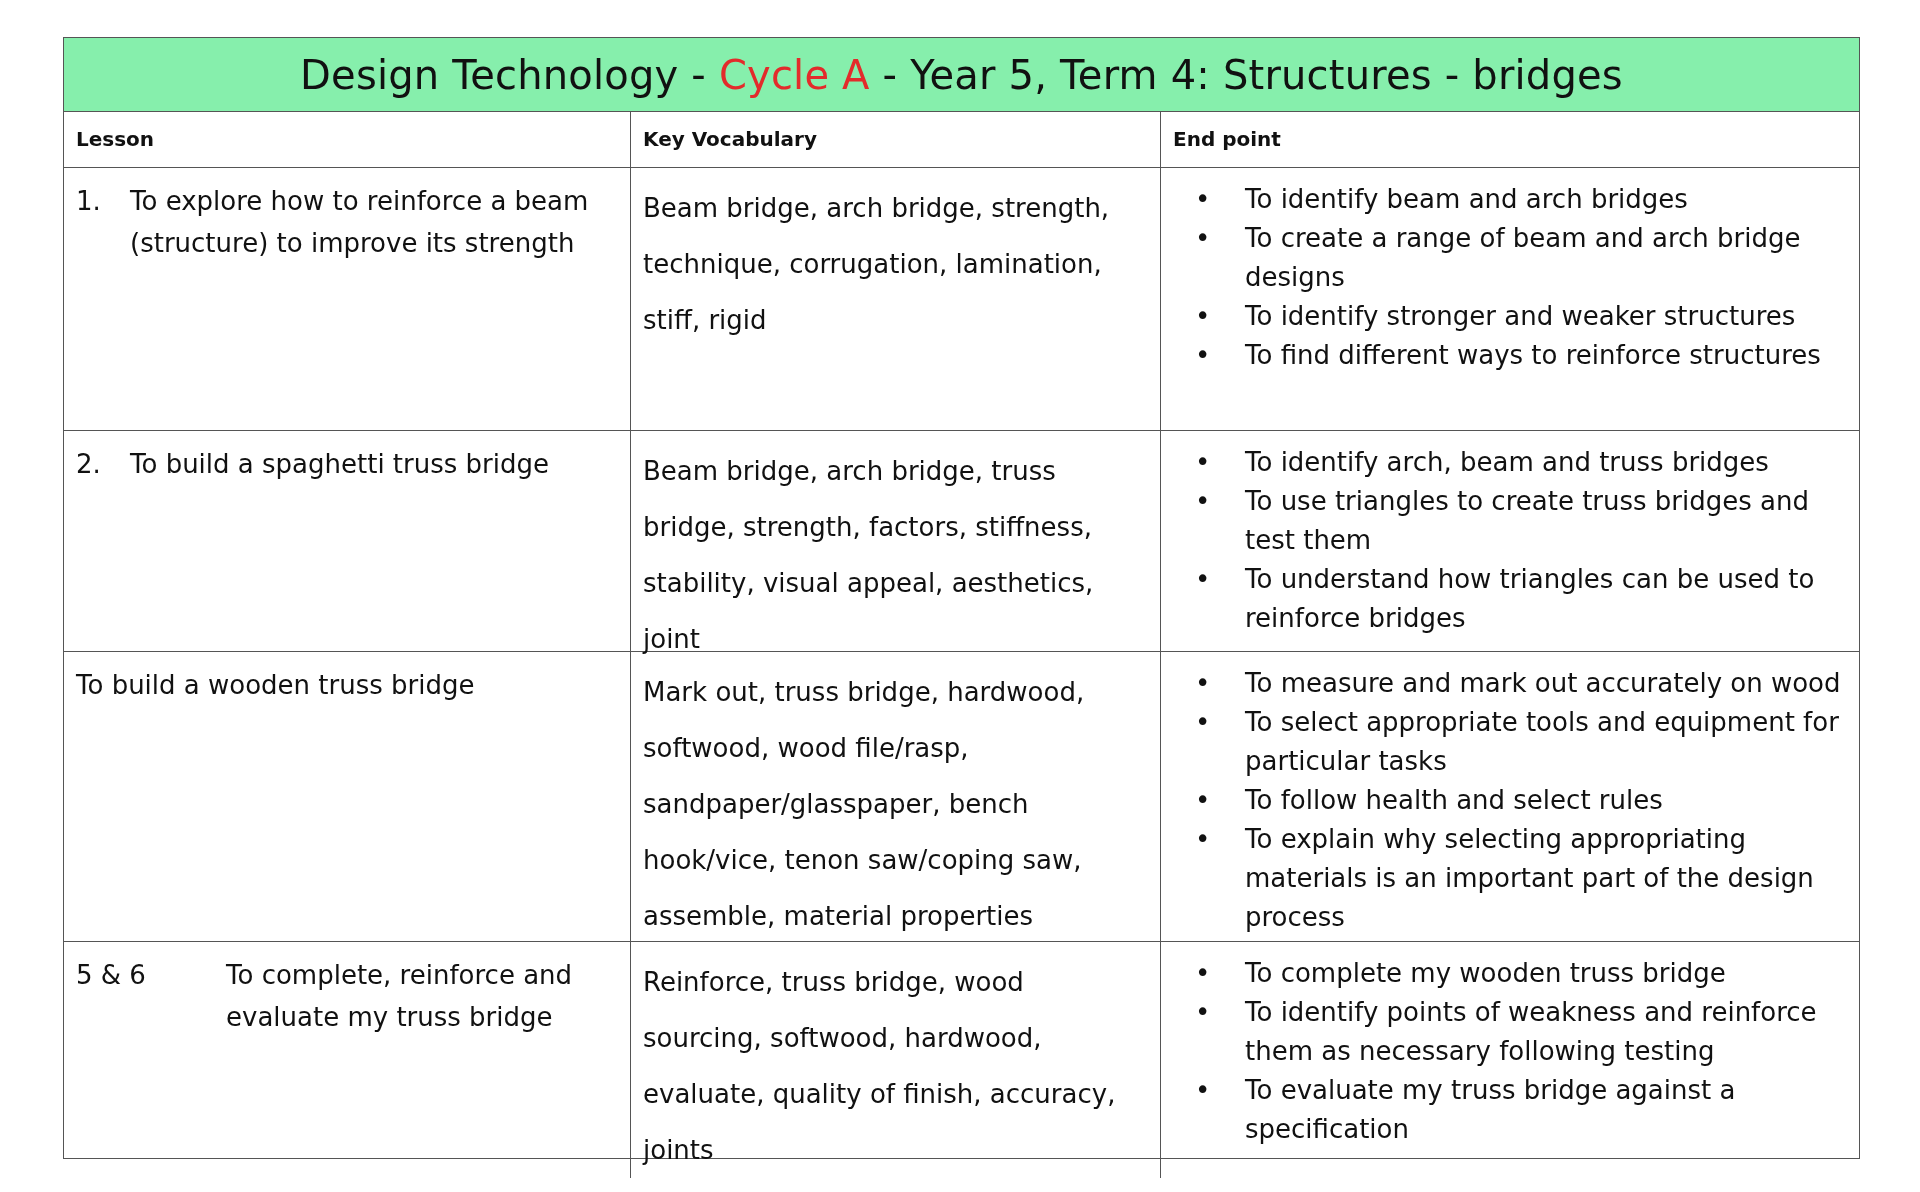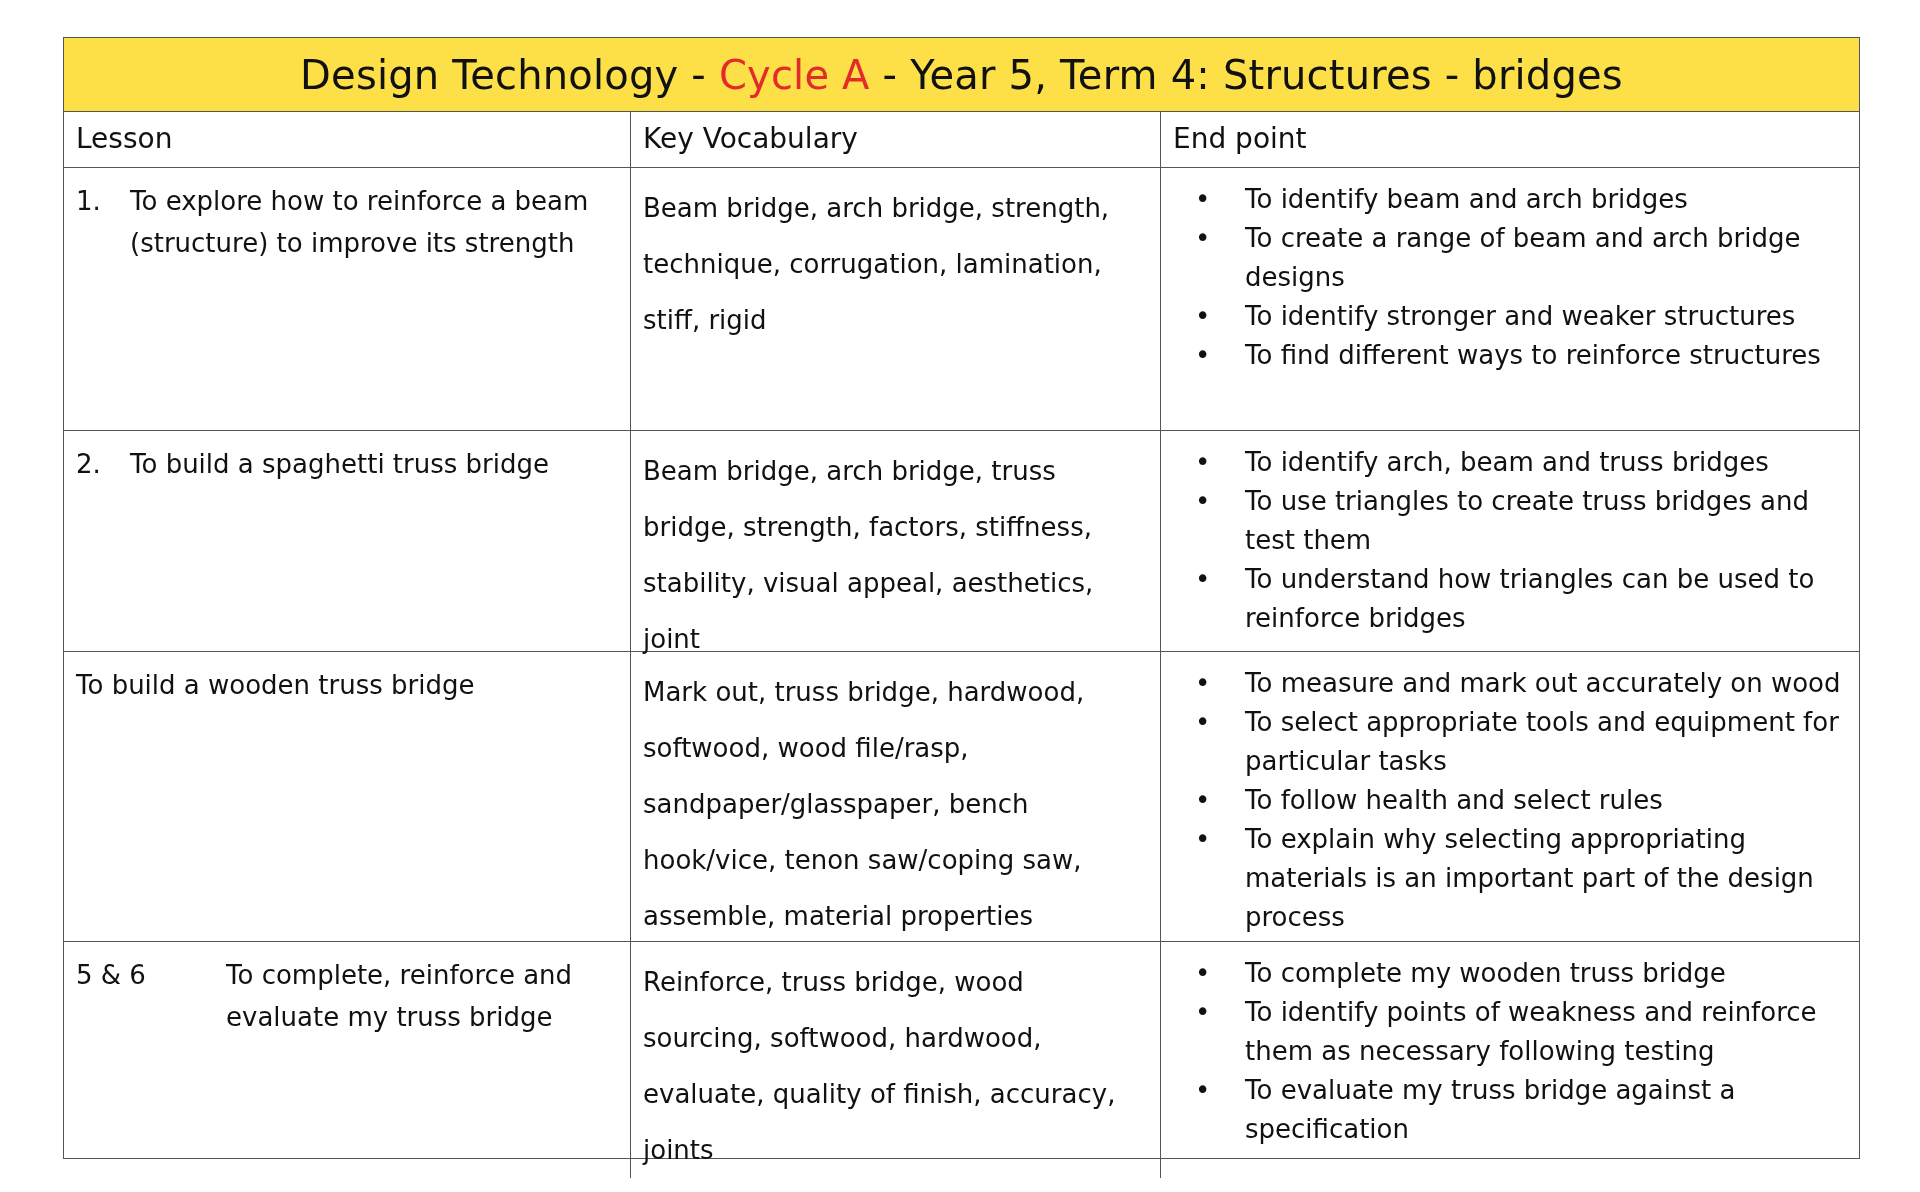--- a/index.html
+++ b/index.html
@@ -6,30 +6,30 @@
   body { width: 1920px; height: 1192px; position: relative; overflow: hidden;
          font-family: "DejaVu Sans", sans-serif; color: #111; }
   .plan {
     position: absolute; left: 63px; top: 37px; width: 1797px; height: 1122px;
     border: 1.5px solid #555; box-sizing: border-box;
     display: grid;
     grid-template-columns: 567px 530px 1fr;
     grid-template-rows: 74px 56px 263px 221px 290px 1fr;
   }
   .title {
-    grid-column: 1 / 4; background: #fde047; border-bottom: 1.5px solid #555;
+    grid-column: 1 / 4; background: #86efac; border-bottom: 1.5px solid #555;
     display: flex; align-items: center; justify-content: center;
     font-size: 40px; letter-spacing: 0.2px;
   }
   .title .accent { color: #e32b2b; }
   .cell { border-right: 1.5px solid #555; border-bottom: 1.5px solid #555; box-sizing: border-box;
           padding: 12px 12px 0 12px; font-size: 26px; line-height: 42px; }
   .cell.last { border-right: none; }
   .row-last .cell, .cell.bottom { border-bottom: none; gap: 40px; }
-  .hdr { font-weight: normal; font-size: 28px; line-height: 30px; padding-top: 12px; }
+  .hdr { font-weight: bold; font-size: 20px; line-height: 30px; padding-top: 12px; }
   .lesson { display: flex; }
   .lesson .num { flex: 0 0 auto; }
   .lesson .num.short { width: 54px; }
   .lesson .num.long { width: 110px; }
   .vocab { line-height: 56px; }
   ul.ep { list-style: none; margin: 0; padding: 0; }
   ul.ep li { position: relative; padding-left: 72px; line-height: 39px; margin-bottom: 0; }
   ul.ep li.gap { }
   ul.ep li::before { content: "\2022"; position: absolute; left: 22px; top: 0; font-size: 26px; }
 </style>

